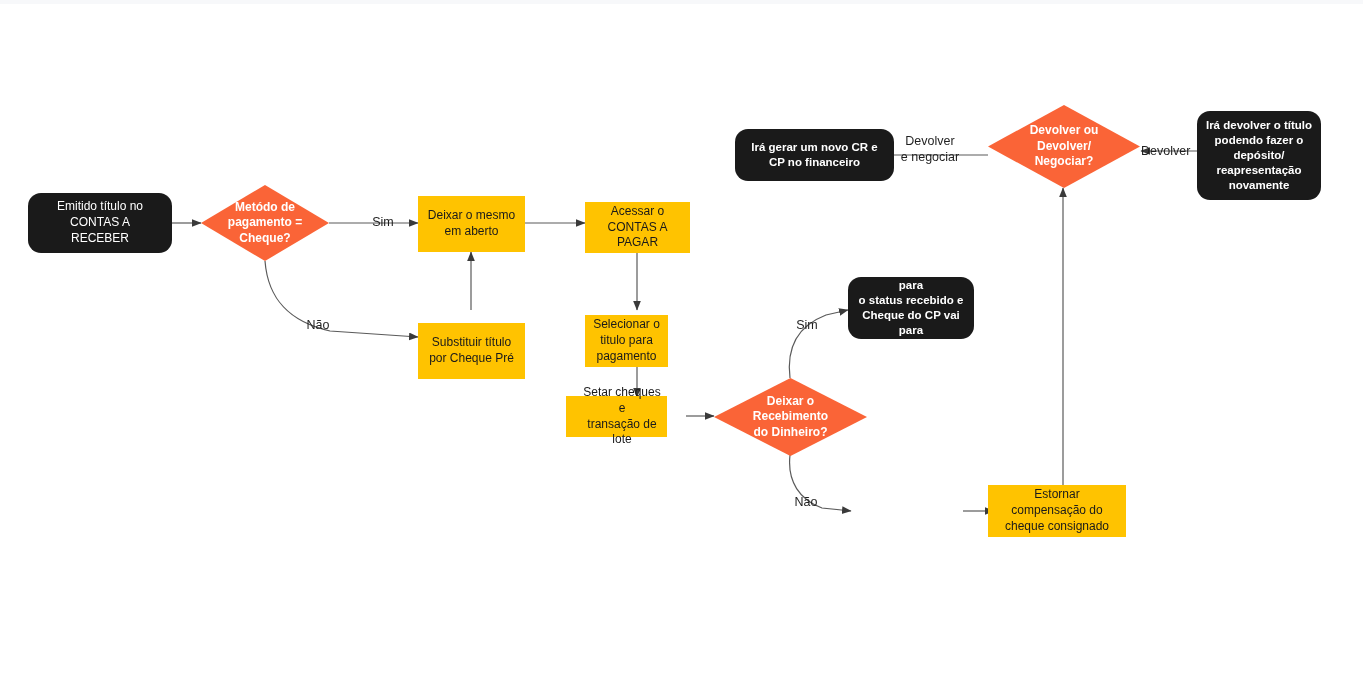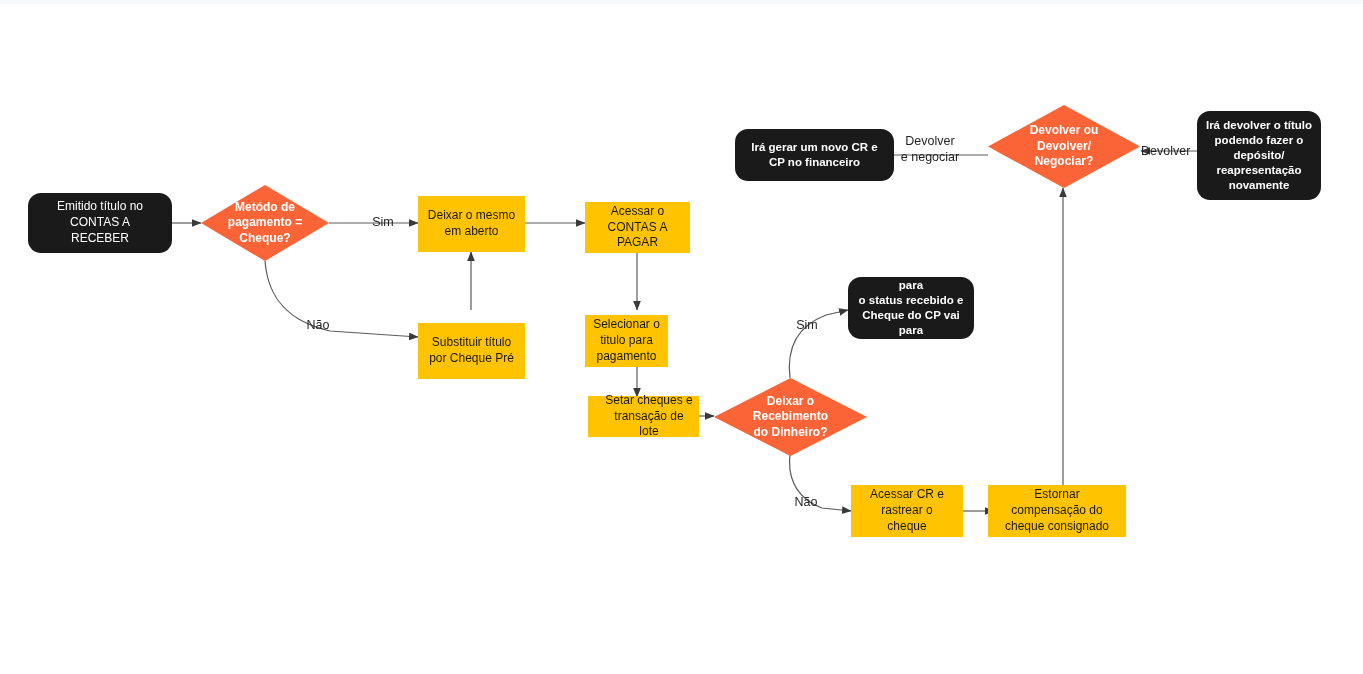--- a/index.html
+++ b/index.html
@@ -169,38 +169,35 @@
 por Cheque Pré</div>
 
   <div class="node process" style="left:585px; top:202px; width:105px; height:51px; white-space:pre-line;">Acessar o
 CONTAS A
 PAGAR</div>
 
   <div class="node process" style="left:585px; top:315px; width:83px; height:52px; white-space:pre-line;">Selecionar o
 titulo para
 pagamento</div>
 
-  <div class="node process" style="left:588px; top:396px; width:111px; height:41px; white-space:pre-line;padding-left:16px;">Setar cheques e
+  <div class="node process" style="left:566px; top:396px; width:101px; height:41px; white-space:pre-line;padding-left:16px;">Setar cheques e
 transação de lote</div>
 
   <div class="node decision" style="left:714px; top:378px; width:153px; height:78px;">
     <span class="dia-shape"></span>
     <span class="dia-label" style="white-space:pre-line;">Deixar o
 Recebimento
 do Dinheiro?</span>
   </div>
 
   <div class="node note" style="left:848px; top:277px; width:126px; height:62px; white-space:pre-line;">Cheque do CR vai para
 o status recebido e
 Cheque do CP vai para
 o status PAGO</div>
 
-  <div class="node process" style="left:851px; top:485px; width:112px; height:52px; white-space:pre-line;">Acessar CR e
-rastrear o
-cheque</div>
 
   <div class="node process" style="left:944px; top:485px; width:138px; height:52px; white-space:pre-line;margin-left:44px;">Estornar
 compensação do
 cheque consignado</div>
 
   <div class="node decision" style="left:988px; top:105px; width:152px; height:83px;">
     <span class="dia-shape"></span>
     <span class="dia-label" style="white-space:pre-line;">Devolver ou
 Devolver/
 Negociar?</span>

